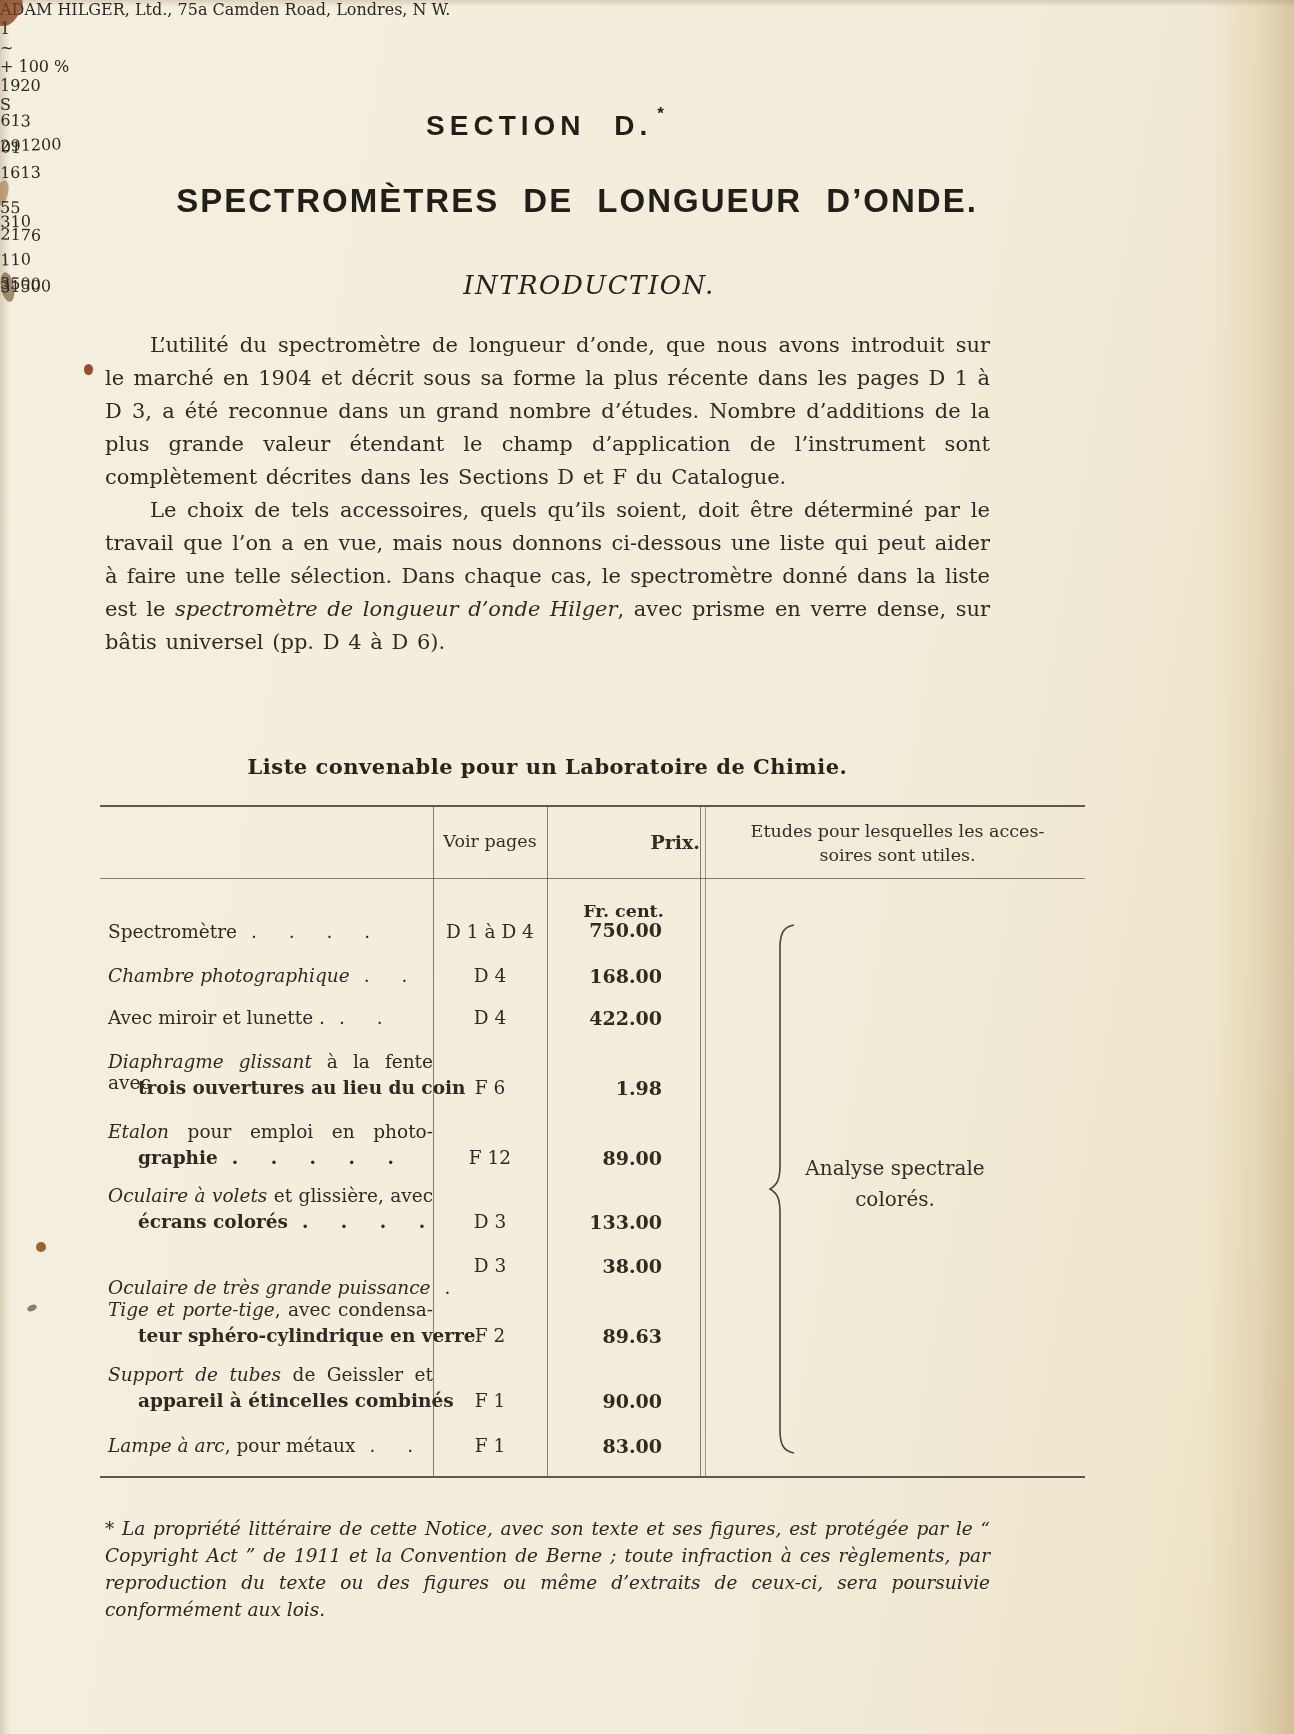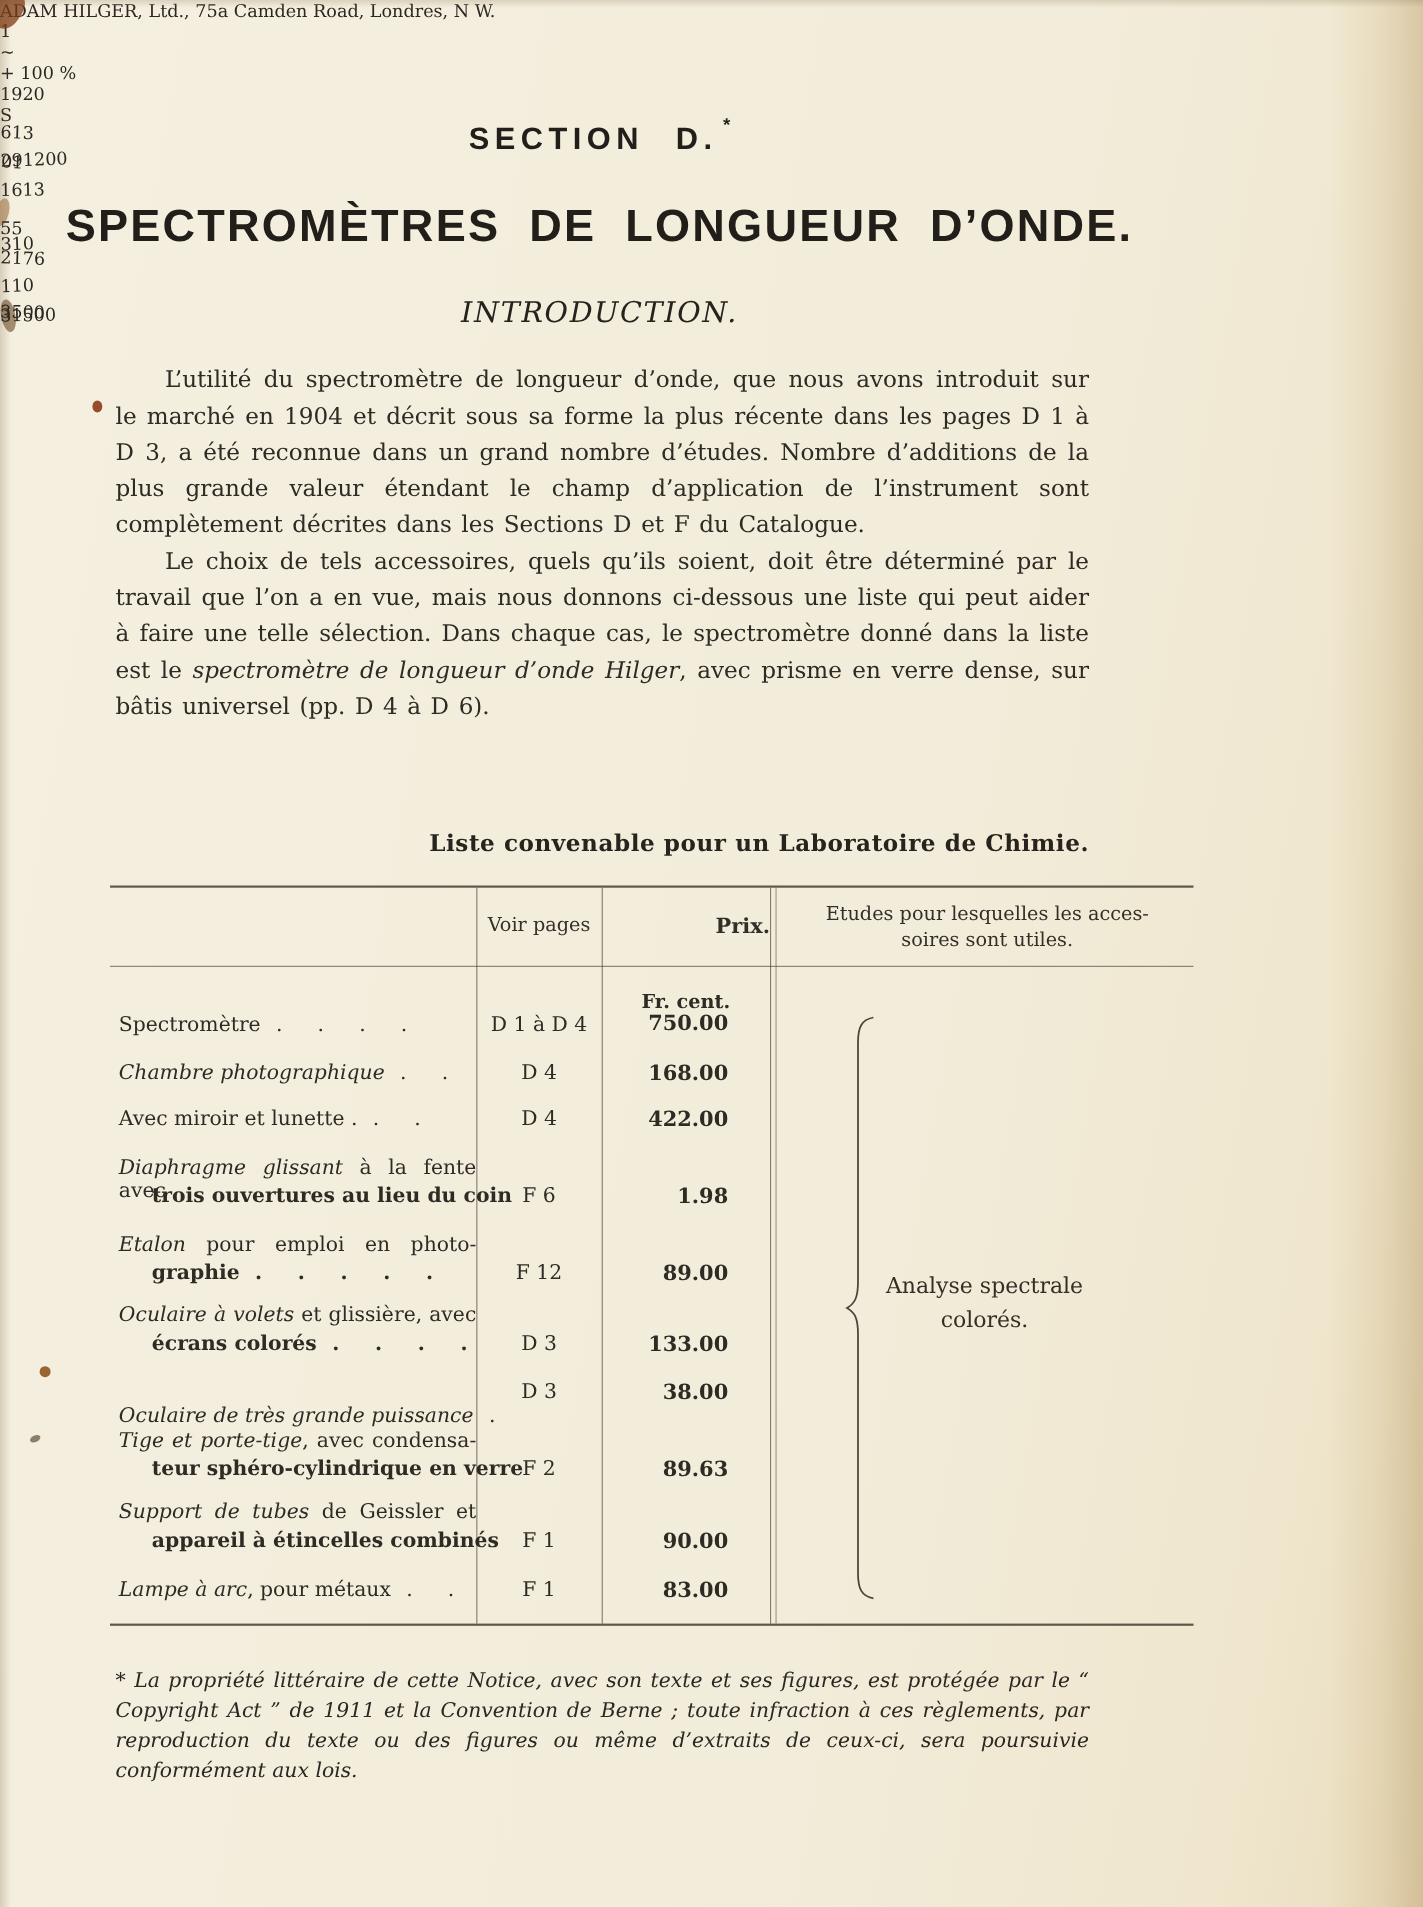--- a/index.html
+++ b/index.html
@@ -22,30 +22,30 @@
   .stain.m2{top:272px;left:1px;width:13px;height:30px;background:#6b4a26;opacity:.6;transform:rotate(-10deg);}
   .stain.reddot{top:364px;left:84px;width:9px;height:11px;background:#8d3b17;opacity:.9;}
   .stain.browndot{top:1242px;left:36px;width:10px;height:10px;background:#8a4a12;opacity:.85;}
   .stain.dash{top:1305px;left:27px;width:10px;height:6px;background:#55432a;opacity:.65;transform:rotate(-25deg);}
   
   .section-title{position:absolute;top:110px;left:0;width:1090px;text-align:center;
     font-family:"Liberation Sans","DejaVu Sans",sans-serif;font-weight:700;font-size:28px;
     letter-spacing:5px;word-spacing:16px;color:#221e19;}
   .section-title sup{font-size:17px;position:relative;top:-6px;margin-left:5px;letter-spacing:0;}
   .main-title{position:absolute;top:182px;left:0;width:1090px;text-align:center;
-    font-family:"Liberation Sans","DejaVu Sans",sans-serif;font-weight:700;font-size:41px;
-    letter-spacing:2px;word-spacing:13px;color:#221e19;}
+    font-family:"Liberation Sans","DejaVu Sans",sans-serif;font-weight:700;font-size:33px;
+    letter-spacing:2px;word-spacing:13px;color:#221e19;padding-left:32px;}
   .intro-heading{position:absolute;top:270px;left:0;width:1090px;text-align:center;
-    font-style:italic;font-size:26px;letter-spacing:1.5px;color:#26221d;}
+    font-style:italic;font-size:26px;letter-spacing:1.5px;color:#26221d;padding-left:44px;}
   
   .body-text{position:absolute;top:329px;left:105px;width:885px;
     font-size:21px;line-height:33px;text-align:justify;word-spacing:2px;color:#2e2a24;}
   .body-text p{margin:0;text-indent:45px;}
   
-  .table-heading{position:absolute;top:754px;left:105px;width:885px;text-align:right;
+  .table-heading{position:absolute;top:754px;left:105px;width:885px;text-align:center;
     font-weight:700;font-size:21px;letter-spacing:.5px;color:#27231d;}
   
   .price-table{position:absolute;top:805px;left:100px;width:985px;height:673px;font-size:18.5px;color:#2e2a24;}
   .hline{position:absolute;left:0;width:985px;background:rgba(58,51,39,.8);height:2px;}
   .hline.toprule{top:0;}
   .hline.headsep{top:73px;height:1px;background:rgba(58,51,39,.6);}
   .hline.bottomrule{top:671px;}
   .vline{position:absolute;top:2px;height:669px;width:1px;background:rgba(70,62,48,.65);}
   .vline.v1{left:333px;}
   .vline.v2{left:447px;}

